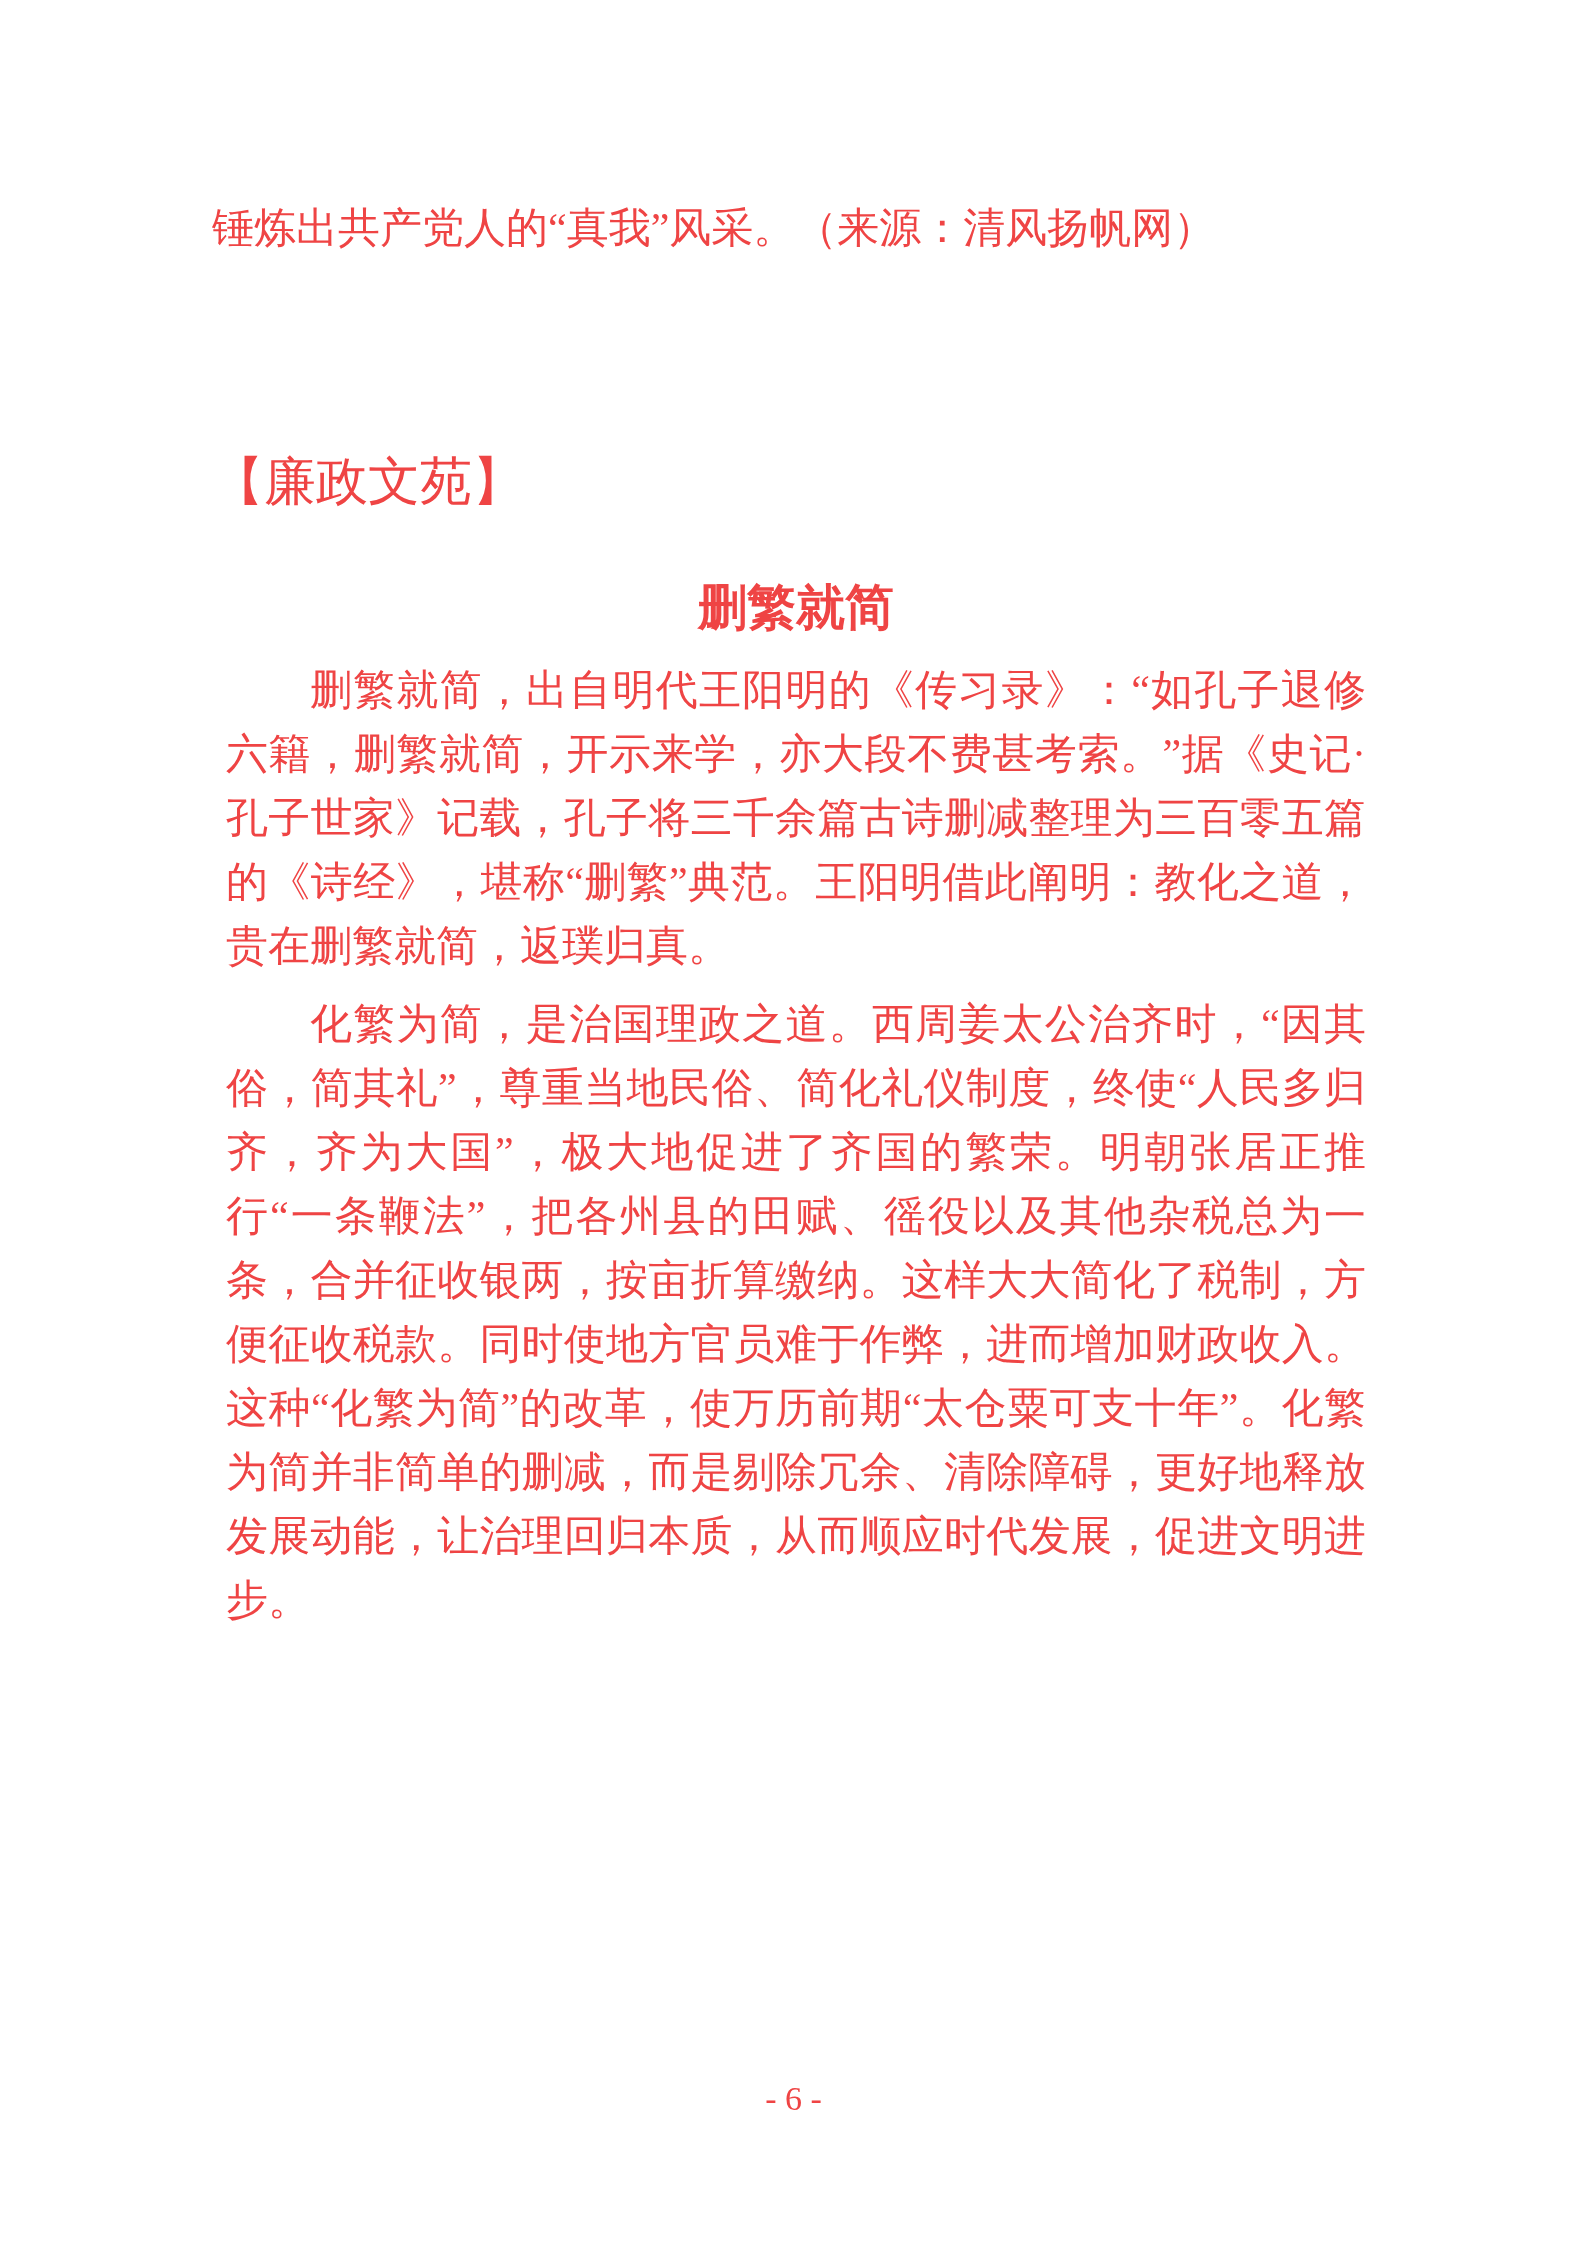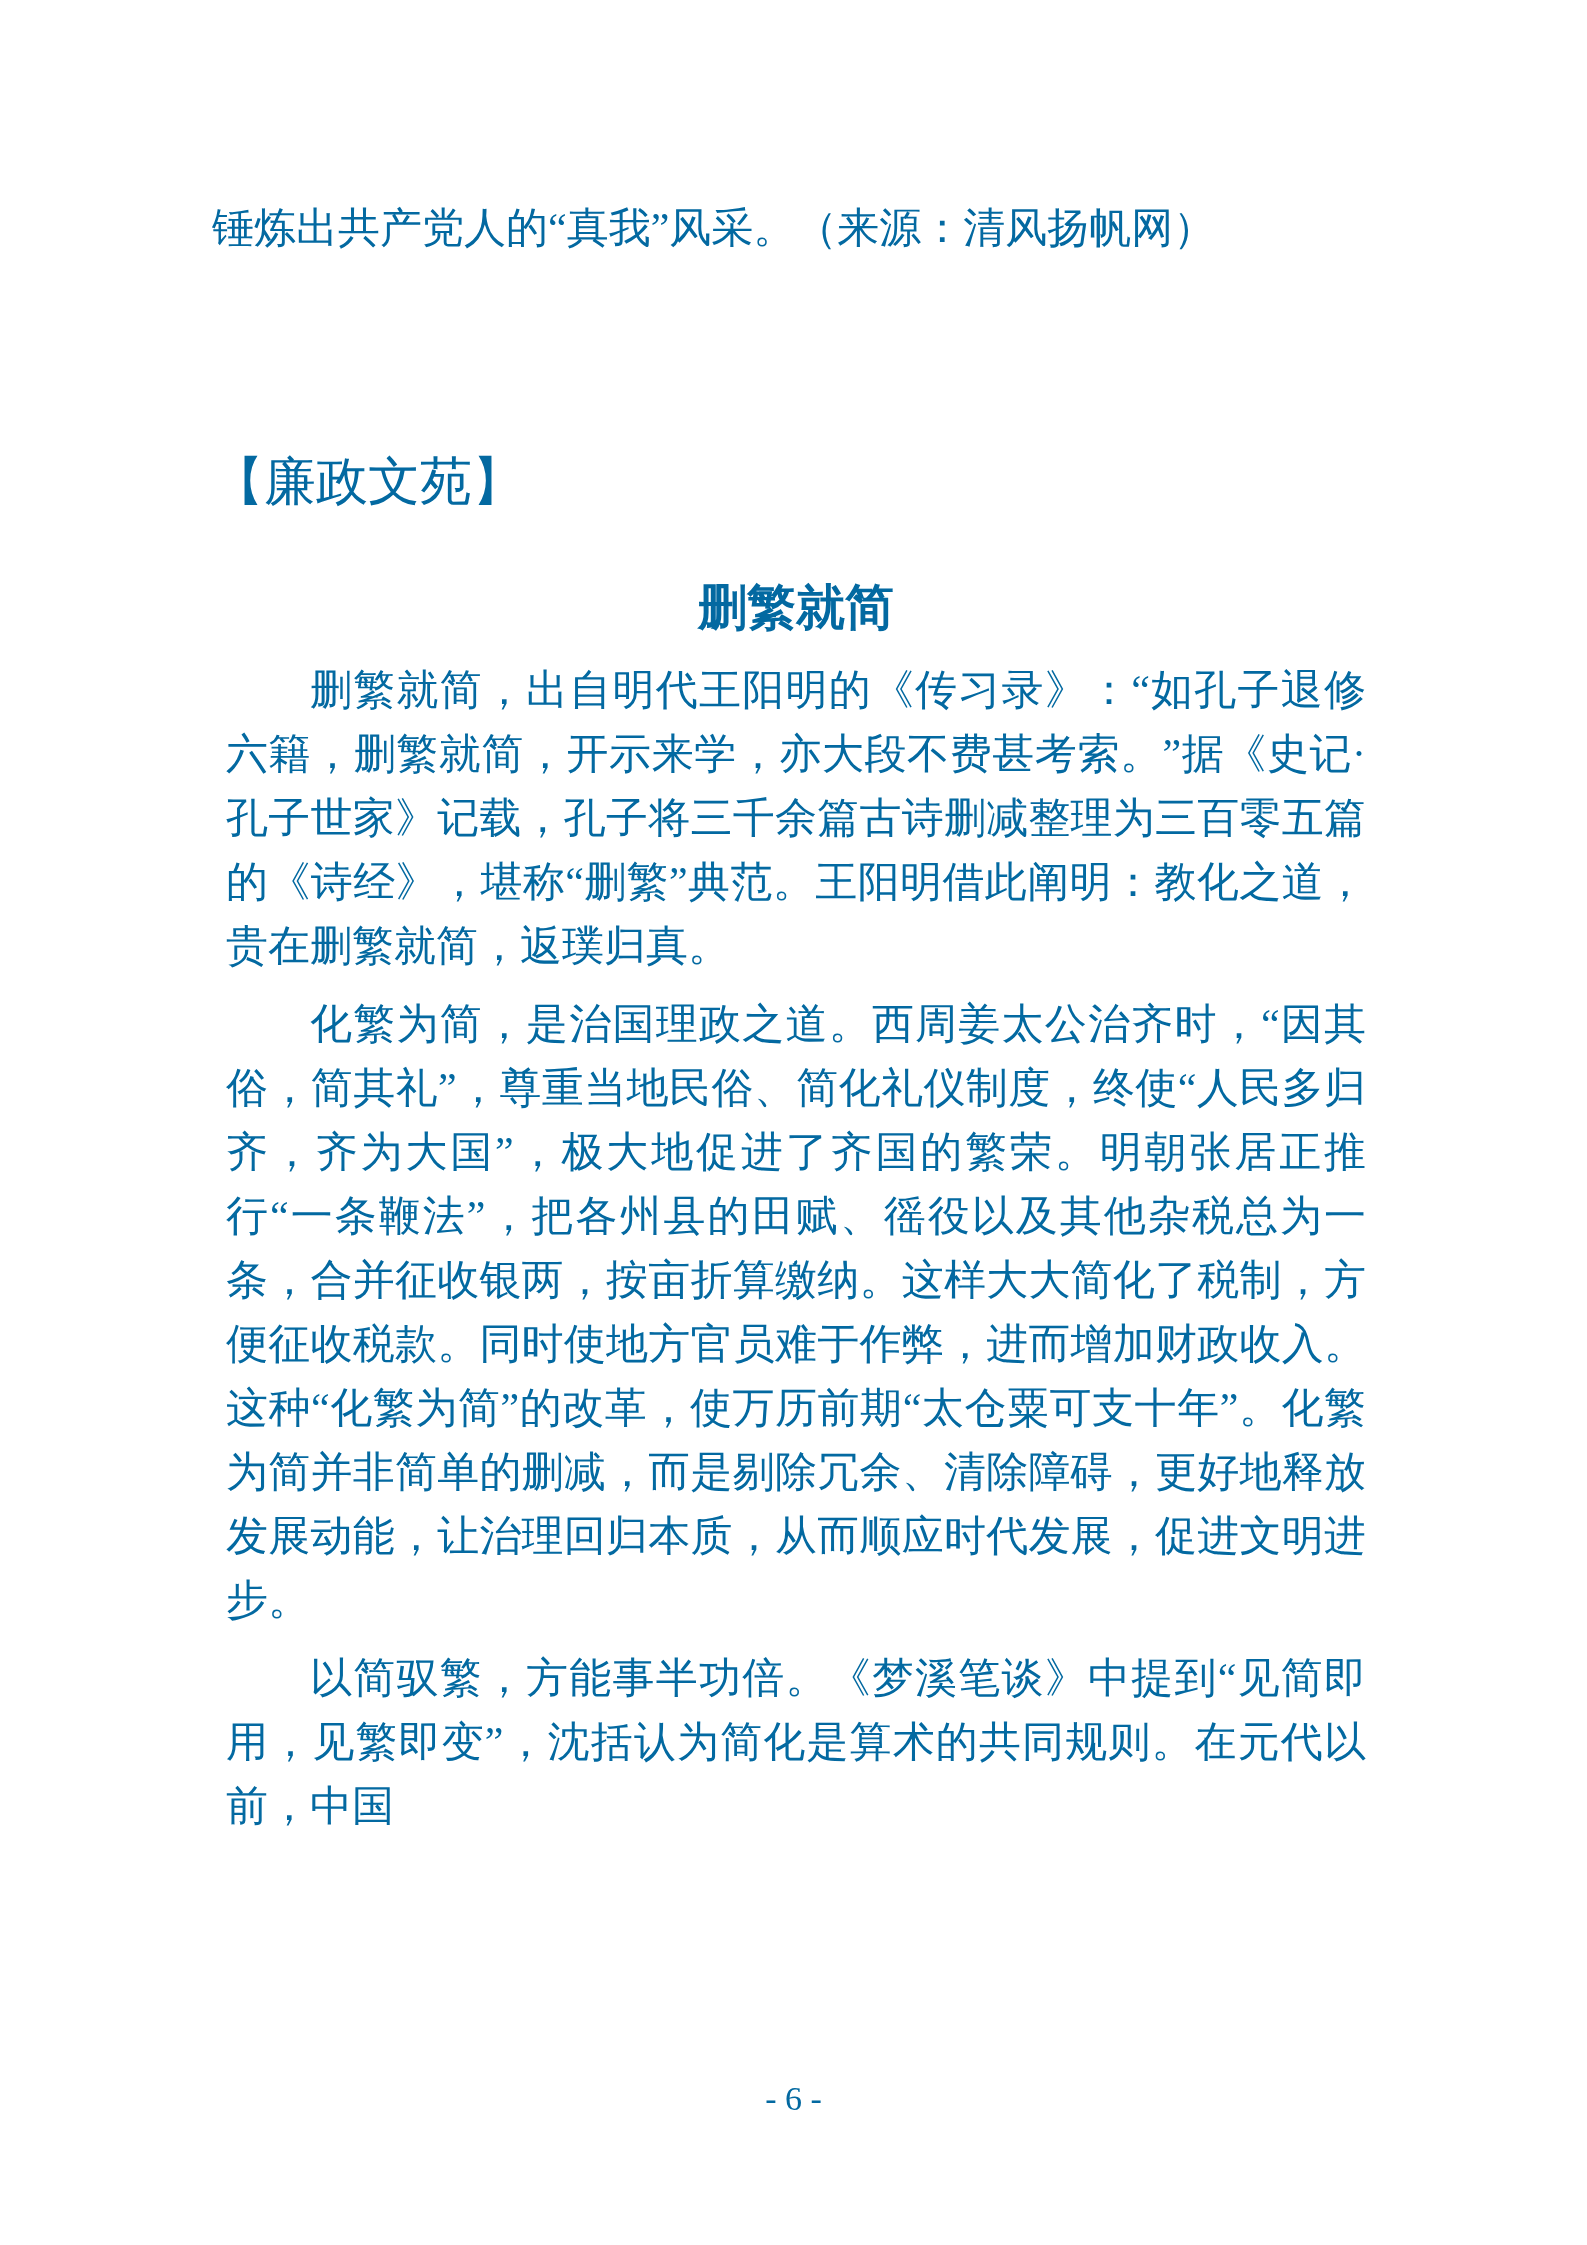--- a/index.html
+++ b/index.html
@@ -7,21 +7,21 @@
     padding: 0;
     background: #ffffff;
   }
   .page {
     position: relative;
     width: 1587px;
     height: 2234px;
     background: #ffffff;
     overflow: hidden;
     font-family: "Liberation Serif", "DejaVu Serif", serif;
-    color: #0369a1;
+    color: #ef4444;
   }
   .content {
     position: absolute;
     left: 212px;
     top: 0;
     width: 1168px;
     padding-top: 196px;
     font-size: 42px;
     line-height: 64px;
     text-align: justify;
@@ -59,16 +59,15 @@
 </head>
 <body>
 
 <div class="page">
   <div class="content">
     <p class="continuation">锤炼出共产党人的“真我”风采。（来源：清风扬帆网）</p>
     <p class="section-header">【廉政文苑】</p>
     <h1 class="article-title">删繁就简</h1>
     <p class="body-para">删繁就简，出自明代王阳明的《传习录》：“如孔子退修六籍，删繁就简，开示来学，亦大段不费甚考索。”据《史记·孔子世家》记载，孔子将三千余篇古诗删减整理为三百零五篇的《诗经》，堪称“删繁”典范。王阳明借此阐明：教化之道，贵在删繁就简，返璞归真。</p>
     <p class="body-para">化繁为简，是治国理政之道。西周姜太公治齐时，“因其俗，简其礼”，尊重当地民俗、简化礼仪制度，终使“人民多归齐，齐为大国”，极大地促进了齐国的繁荣。明朝张居正推行“一条鞭法”，把各州县的田赋、徭役以及其他杂税总为一条，合并征收银两，按亩折算缴纳。这样大大简化了税制，方便征收税款。同时使地方官员难于作弊，进而增加财政收入。这种“化繁为简”的改革，使万历前期“太仓粟可支十年”。化繁为简并非简单的删减，而是剔除冗余、清除障碍，更好地释放发展动能，让治理回归本质，从而顺应时代发展，促进文明进步。</p>
-    <p class="body-para">以简驭繁，方能事半功倍。《梦溪笔谈》中提到“见简即用，见繁即变”，沈括认为简化是算术的共同规则。在元代以前，中国</p>
   </div>
   <div class="footer">- 6 -</div>
 </div>
 
 </body></html>

